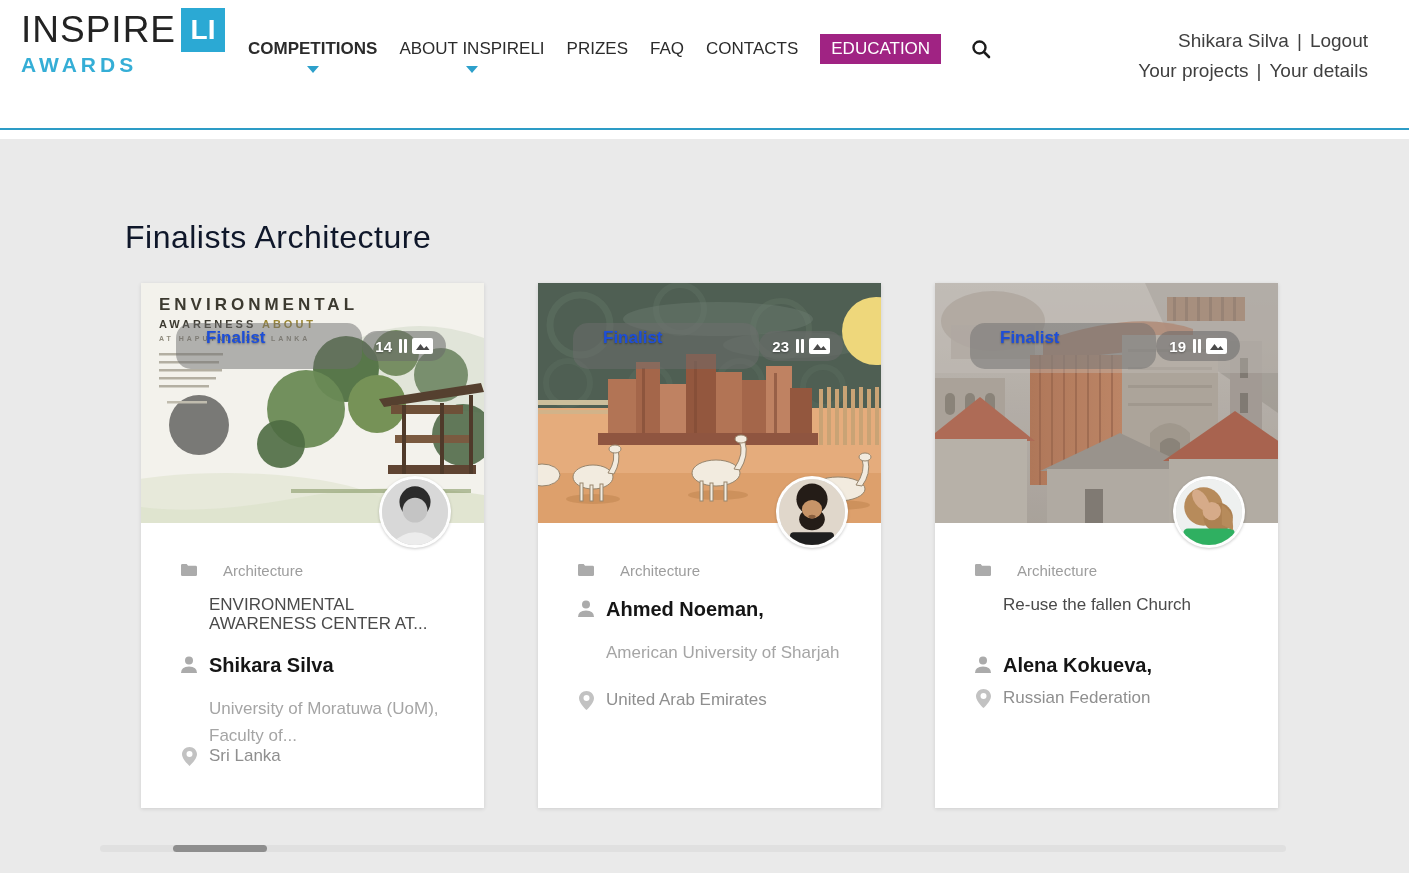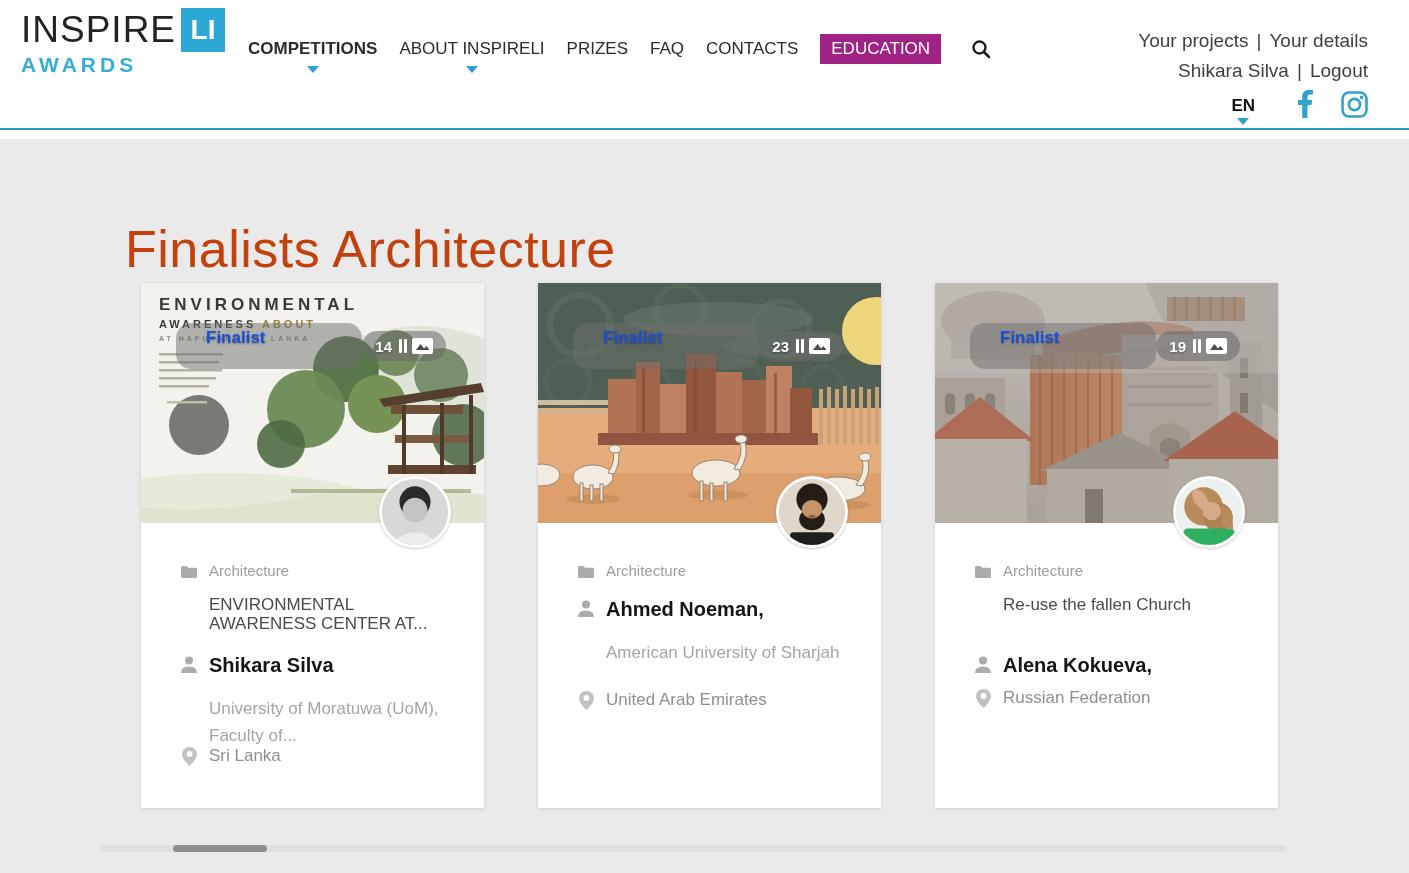--- a/index.html
+++ b/index.html
@@ -36,22 +36,22 @@
   .user-line .sep { margin:0 8px; color:#3f3f3f; }
   .user-line3 { display:flex; justify-content:flex-end; align-items:center; margin-top:2px; }
   .lang-wrap { position:relative; margin-right:42px; cursor:pointer; }
   .lang-label { font-size:17px; font-weight:700; color:#111; }
   .lang-wrap .tri-down { bottom:-9px; }
   .fb-icon { margin-right:28px; cursor:pointer; }
   .ig-icon { cursor:pointer; }
 
   
   main { position:relative; width:1409px; height:734px; background:#eaeaea; }
-  .page-title { position:absolute; left:125px; top:80px; font-size:52px; font-weight:300;
-    color:#c2410c; letter-spacing:0.5px; }
+  .page-title { position:absolute; left:125px; top:80px; font-size:32px; font-weight:300;
+    color:#0f172a; letter-spacing:0.5px; }
 
   .cards-row { position:absolute; left:141px; top:144px; width:1137px; display:flex; gap:54px; }
   .card { width:343px; height:525px; background:#ffffff; box-shadow:0 1px 4px rgba(0,0,0,0.12);
     position:relative; cursor:pointer; }
   .card-image { position:relative; width:343px; height:240px; overflow:hidden; }
   .card-image svg.scene { display:block; width:343px; height:240px; }
 
   
   .badge-row { position:absolute; left:35px; right:38px; top:40px; display:flex;
     justify-content:space-between; align-items:center; }
@@ -74,21 +74,21 @@
 
   
   .avatar { position:absolute; top:193px; right:33px; width:72px; height:72px; border-radius:50%;
     border:3px solid rgba(255,255,255,0.95); overflow:hidden; box-shadow:0 1px 3px rgba(0,0,0,0.2);
     background:#ddd; z-index:5; }
   .avatar svg { display:block; width:100%; height:100%; }
 
   
   .card-body { padding:38px 28px 0 40px; }
   .row { display:flex; align-items:flex-start; }
-  .cat-row { height:18px; align-items:flex-end; }
+  .cat-row { height:18px; align-items:center;gap:14px; }
   .cat-label { font-size:15px; color:#9d9d9d; margin-left:12px; }
   .title-slot { margin-top:16px; height:40px; padding-left:28px; }
   .project-title { font-size:17px; line-height:19px; color:#4a4a4a; }
   .author-row { margin-top:18px; height:24px; align-items:center; }
   .author-name { font-size:20px; font-weight:700; color:#151515; margin-left:12px; }
   .school-slot { margin-top:18px; height:40px; padding-left:28px; }
   .school-name { font-size:17px; line-height:27px; color:#a5a5a5; }
   .country-row { margin-top:10px; height:22px; align-items:center; }
   .country-name { font-size:17px; color:#8f8f8f; margin-left:12px; }
   .mini-icon { width:16px; display:flex; justify-content:center; flex:none; }
@@ -128,42 +128,24 @@
     <span class="search-btn">
       <svg width="20" height="20" viewBox="0 0 20 20">
           <circle cx="8.5" cy="8.5" r="6" fill="none" stroke="#1c1c1c" stroke-width="2.4"></circle>
           <line x1="13" y1="13" x2="18" y2="18" stroke="#1c1c1c" stroke-width="2.6" stroke-linecap="round"></line>
         </svg>
     </span>
   </nav>
 
   <div class="user-area">
     <div class="user-line">
-      <a>Your projects</a><span class="sep">|</span><a>Your details</a>
+      <a>Shikara Silva</a><span class="sep">|</span><a>Logout</a>
     </div>
     <div class="user-line">
-      <a>Shikara Silva</a><span class="sep">|</span><a>Logout</a>
-    </div>
-    <div class="user-line3">
-      <span class="lang-wrap">
-        <span class="lang-label">EN</span>
-        <span class="tri-down"></span>
-      </span>
-      <span class="fb-icon">
-        <svg width="16" height="28" viewBox="0 0 16 28">
-            <path d="M10.5 28V15h4l.8-5h-4.8V7.2c0-1.5.5-2.6 2.7-2.6H16V.2C15.5.1 13.8 0 11.9 0 7.9 0 5.2 2.4 5.2 6.7V10H1v5h4.2v13z" fill="#2fa3cc"></path>
-          </svg>
-      </span>
-      <span class="ig-icon">
-        <svg width="27" height="27" viewBox="0 0 27 27">
-            <rect x="1.5" y="1.5" width="24" height="24" rx="6.5" fill="none" stroke="#2fa3cc" stroke-width="2.6"></rect>
-            <circle cx="13.5" cy="13.5" r="5.6" fill="none" stroke="#2fa3cc" stroke-width="2.6"></circle>
-            <circle cx="20.6" cy="6.4" r="1.8" fill="#2fa3cc"></circle>
-          </svg>
-      </span>
+      <a>Your projects</a><span class="sep">|</span><a>Your details</a>
     </div>
   </div>
 </header>
 <div class="accent-line"></div>
 <div class="white-strip"></div>
 
 <main>
   <h1 class="page-title">Finalists Architecture</h1>
 
   <div class="cards-row">

